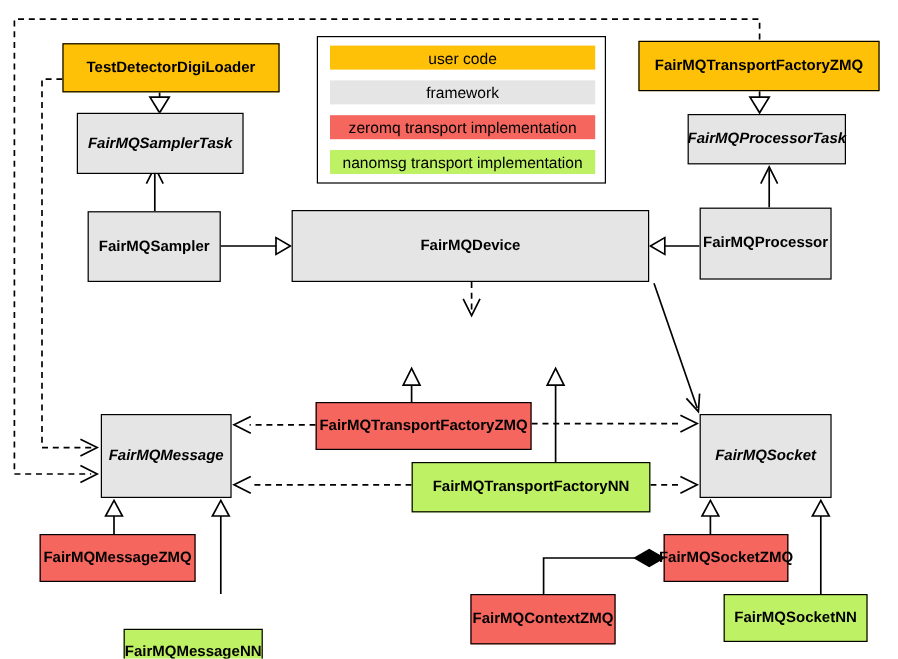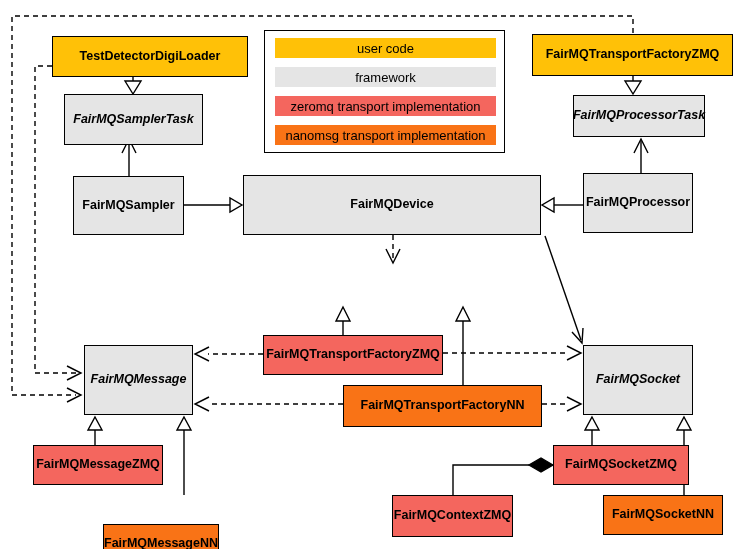--- a/index.html
+++ b/index.html
@@ -6,21 +6,21 @@
   .stage{position:relative;width:748px;height:549px;background:#ffffff;
          font-family:"Liberation Sans","DejaVu Sans",sans-serif;overflow:hidden}
   svg.wires{position:absolute;left:0;top:0;width:748px;height:549px}
   .box{position:absolute;box-sizing:border-box;border:1.5px solid #000;
        display:flex;align-items:center;justify-content:center;text-align:center;
        font-weight:bold;font-size:12.5px;color:#000;white-space:nowrap;line-height:1.1}
   .abstract{font-style:italic}
   .c-user{background:#FFC107}
   .c-fw{background:#e5e5e5}
   .c-zmq{background:#F4665E}
-  .c-nn{background:#f97316}
+  .c-nn{background:#bef264}
   .legend{position:absolute;left:264px;top:30px;width:241px;height:123px;
           box-sizing:border-box;border:1.5px solid #000;background:#fff}
   .legend .bar{position:absolute;left:10px;width:221px;height:20px;
                display:flex;align-items:center;justify-content:center;
                font-size:13px;font-weight:normal;color:#000}
 </style>
 </head>
 <body>
 
 <div class="stage">
@@ -126,21 +126,21 @@
       <polygon points="684,417 691,430 677,430" fill="#fff"></polygon>
       <path d="M684,430 L684,495"></path>
     </g>
 
     <g>
       <path d="M453,495 L453,465 L529,465"></path>
       <polygon points="553,465 541,458 529,465 541,472" fill="#000"></polygon>
     </g>
   </svg>
 
-  <div class="box c-user" style="left:52px;top:36px;width:196px;height:41px">TestDetectorDigiLoader</div>
+  <div class="box c-user" style="left:52px;top:36px;width:181px;height:41px">TestDetectorDigiLoader</div>
 
   <div class="box c-fw abstract" style="left:64px;top:94px;width:139px;height:51px">FairMQSamplerTask</div>
 
   <div class="box c-fw" style="left:73px;top:176px;width:111px;height:59px">FairMQSampler</div>
 
   <div class="box c-fw" style="left:243px;top:175px;width:298px;height:60px">FairMQDevice</div>
 
   <div class="box c-user" style="left:532px;top:34px;width:201px;height:42px">FairMQTransportFactoryZMQ</div>
 
   <div class="box c-fw abstract" style="left:573px;top:95px;width:132px;height:42px">FairMQProcessorTask</div>
@@ -153,21 +153,21 @@
   <div class="box c-nn" style="left:343px;top:385px;width:199px;height:42px">FairMQTransportFactoryNN</div>
 
   <div class="box c-fw abstract" style="left:84px;top:345px;width:109px;height:70px">FairMQMessage</div>
 
   <div class="box c-fw abstract" style="left:583px;top:345px;width:110px;height:70px">FairMQSocket</div>
 
   <div class="box c-zmq" style="left:33px;top:445px;width:130px;height:40px">FairMQMessageZMQ</div>
 
   <div class="box c-nn" style="left:103px;top:524px;width:116px;height:40px">FairMQMessageNN</div>
 
-  <div class="box c-zmq" style="left:553px;top:445px;width:136px;height:40px">FairMQSocketZMQ</div>
+  <div class="box c-zmq" style="left:553px;top:445px;width:104px;height:40px">FairMQSocketZMQ</div>
 
   <div class="box c-nn" style="left:603px;top:495px;width:120px;height:40px">FairMQSocketNN</div>
 
   <div class="box c-zmq" style="left:392px;top:495px;width:121px;height:42px">FairMQContextZMQ</div>
 
   <div class="legend">
     <div class="bar c-user" style="top:7px">user code</div>
     <div class="bar c-fw" style="top:36px">framework</div>
     <div class="bar c-zmq" style="top:65px">zeromq transport implementation</div>
     <div class="bar c-nn" style="top:94px">nanomsg transport implementation</div>

